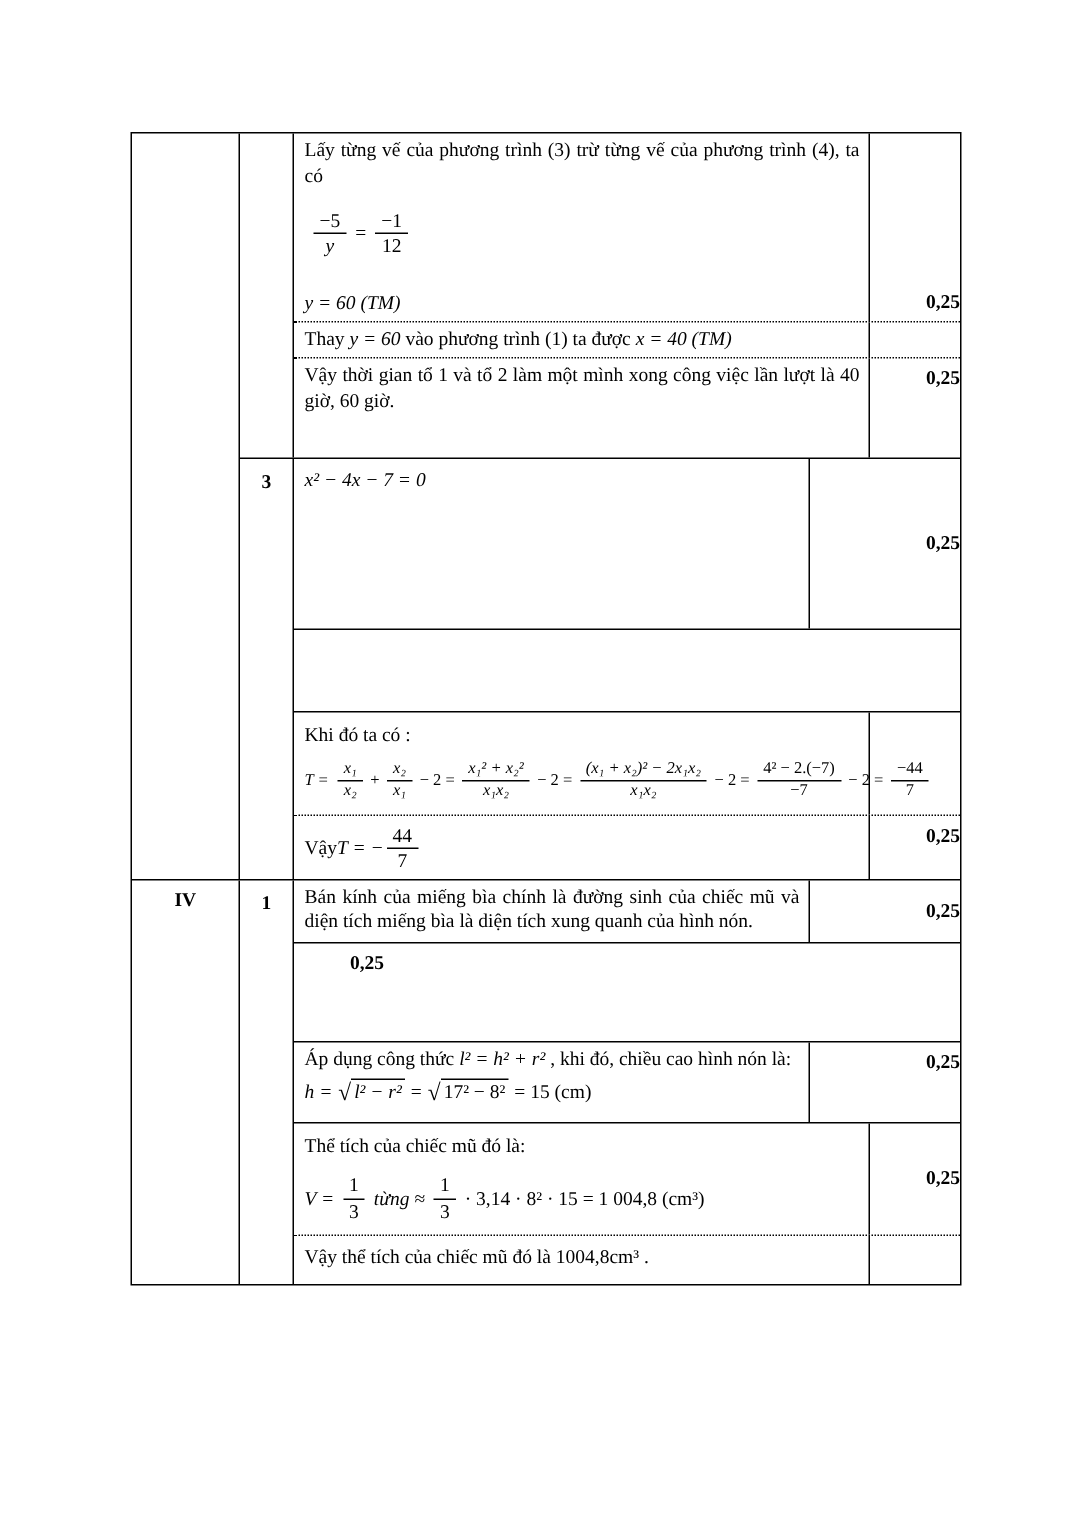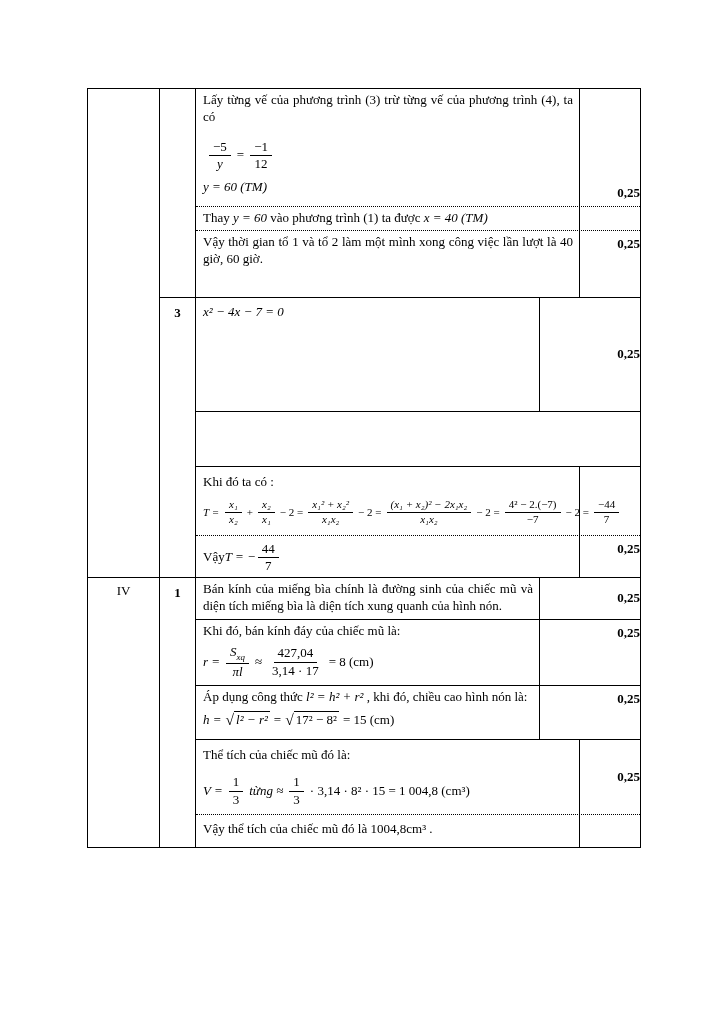--- a/index.html
+++ b/index.html
@@ -12,21 +12,21 @@
   .page { position:absolute; inset:0; background:#fff; }
 
   .answer-table {
     position:absolute; left:87px; top:88px; width:554px;
     border:1px solid #000; display:flex; flex-direction:column;
     background:#fff;
   }
   .qblock { display:flex; }
   .qblock + .qblock { border-top:1px solid #000; }
   .c1 { flex:0 0 72px; width:72px; border-right:1px solid #000;
-        text-align:center; font-weight:normal; padding-top:5px; }
+        text-align:center; font-weight:bold; padding-top:5px; }
   .qbody { flex:1; display:flex; flex-direction:column; min-width:0; }
   .subq { display:flex; }
   .subq + .subq { border-top:1px solid #000; }
   .c2 { flex:0 0 36px; width:36px; border-right:1px solid #000;
         text-align:center; font-weight:bold; padding-top:7px; }
   .subbody { flex:1; display:flex; flex-direction:column; min-width:0; }
 
   .subrow { display:flex; }
   .bb-dot   { border-bottom:1px dotted #000; }
   .bb-solid { border-bottom:1px solid  #000;gap:40px; }
@@ -46,21 +46,21 @@
 
   
   .frac { display:inline-flex; flex-direction:column; align-items:center;
           vertical-align:middle; text-align:center; margin:0 2px; }
   .frac .fn { display:block; padding:0 4px; border-bottom:1px solid #000; line-height:1.25; }
   .frac .fd { display:block; padding:0 4px; line-height:1.25; }
 
   .mathline { display:flex; align-items:center; white-space:nowrap; }
   .op { margin:0 4px; }
   .frac-eq { margin:13px 0 0 4px; }
-  .result-line { margin-top:7px; }
+  .result-line { margin-top:22px; }
 
   .formula { display:flex; align-items:center; white-space:nowrap; font-style:italic; }
   .formula .lhs { margin-right:4px; }
   .t-formula { font-size:11px; margin-top:7px; }
   .t-formula .op { margin:0 3px; }
 
   .sqrt { display:inline-flex; align-items:center; white-space:nowrap; }
   .sqrt .rt { font-style:normal; font-size:1.2em; line-height:1; }
   .sqrt .rad { border-top:1px solid #000; padding:0 2px; }
 
@@ -209,36 +209,20 @@
             <div class="subrow bb-solid" style="min-height:42px">
               <div class="content">
                 <p class="para just">Bán kính của miếng bìa chính là đường sinh của chiếc mũ và diện tích miếng bìa là diện tích xung quanh của hình nón.</p>
               </div>
               <div class="pts mid">
                 <span>0,25</span>
               </div>
             </div>
 
             <div class="subrow bb-solid" style="min-height:66px">
-              <div class="content">
-                <p class="para">Khi đó, bán kính đáy của chiếc mũ là:</p>
-                <div class="formula" style="margin-top:4px">
-                  <span class="lhs">r =</span>
-                  <span class="frac">
-                    <span class="fn"><span>S</span><sub class="msub">xq</sub></span>
-                    <span class="fd">πl</span>
-                  </span>
-                  <span class="op up">≈</span>
-                  <span class="frac up">
-                      <span class="fn">427,04</span>
-                      <span class="fd">3,14 · 17</span>
-                    </span>
-                  <span class="op up">= 8 (cm)</span>
-                </div>
-              </div>
               <div class="pts top">
                 <span>0,25</span>
               </div>
             </div>
 
             <div class="subrow bb-solid" style="min-height:54px">
               <div class="content">
                 <p class="para"><span>Áp dụng công thức </span><span class="it">l² = h² + r²</span><span> , khi đó, chiều cao hình nón là:</span></p>
                 <div class="formula" style="margin-top:5px">
                   <span class="lhs">h =</span>

